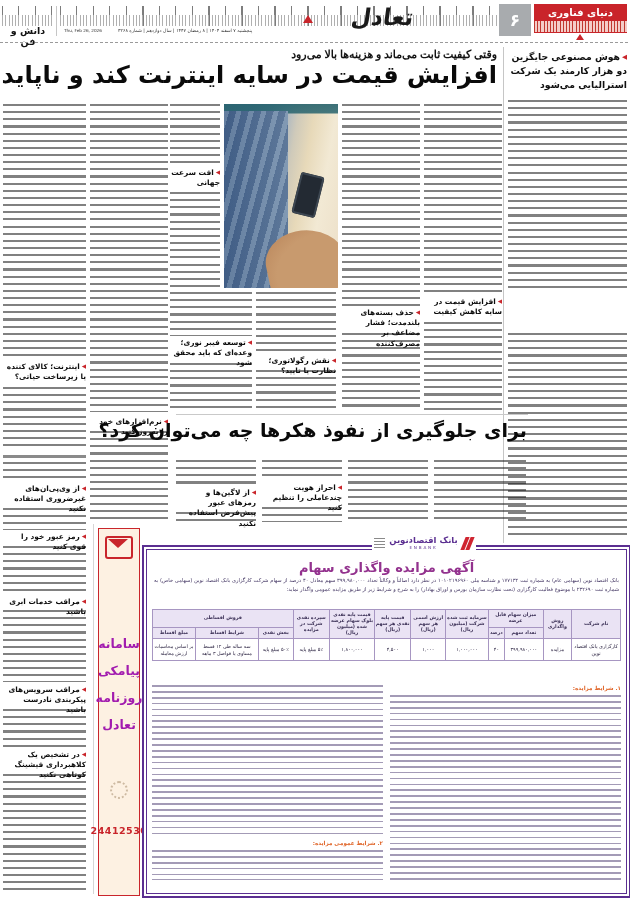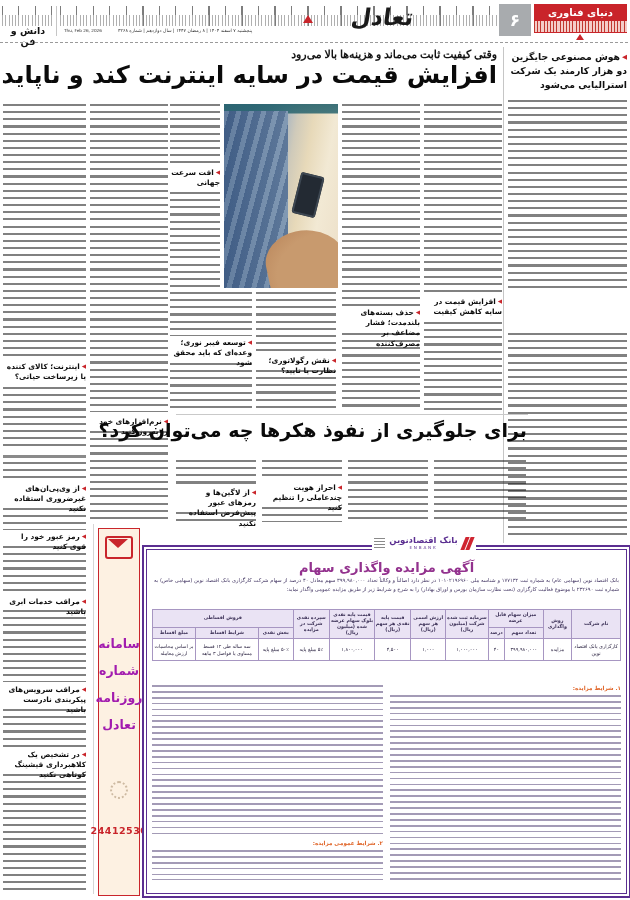--- a/index.html
+++ b/index.html
@@ -141,21 +141,21 @@
   <div class="abs sh" style="left:262px;top:483px;width:80px;"><span class="mk">◀</span><span>احراز هویت چندعاملی را تنظیم کنید</span></div>
   <div class="abs gk" style="left:262px;top:507px;width:80px;height:15px;"></div>
 
   <div class="abs gk" style="left:348px;top:460px;width:80px;height:62px;"></div>
   <div class="abs gk" style="left:434px;top:460px;width:92px;height:62px;"></div>
 
   <div class="abs banner" style="left:98px;top:528px;width:40px;height:366px;">
     <div class="env"></div>
     <div style="margin-top:72px;">
       <div class="w">سامانه</div>
-      <div class="w">شماره</div>
+      <div class="w">پیامکی</div>
       <div class="w">روزنامه</div>
       <div class="w">تعادل</div>
     </div>
     <div class="spiral" style="margin-top:42px;"></div>
     <div class="smsnum" style="margin-top:26px;">24412530</div>
   </div>
 
   <div class="abs logobox" style="left:372px;top:527px;width:104px;height:32px;">
     <div class="microlines"></div>
     <div>

